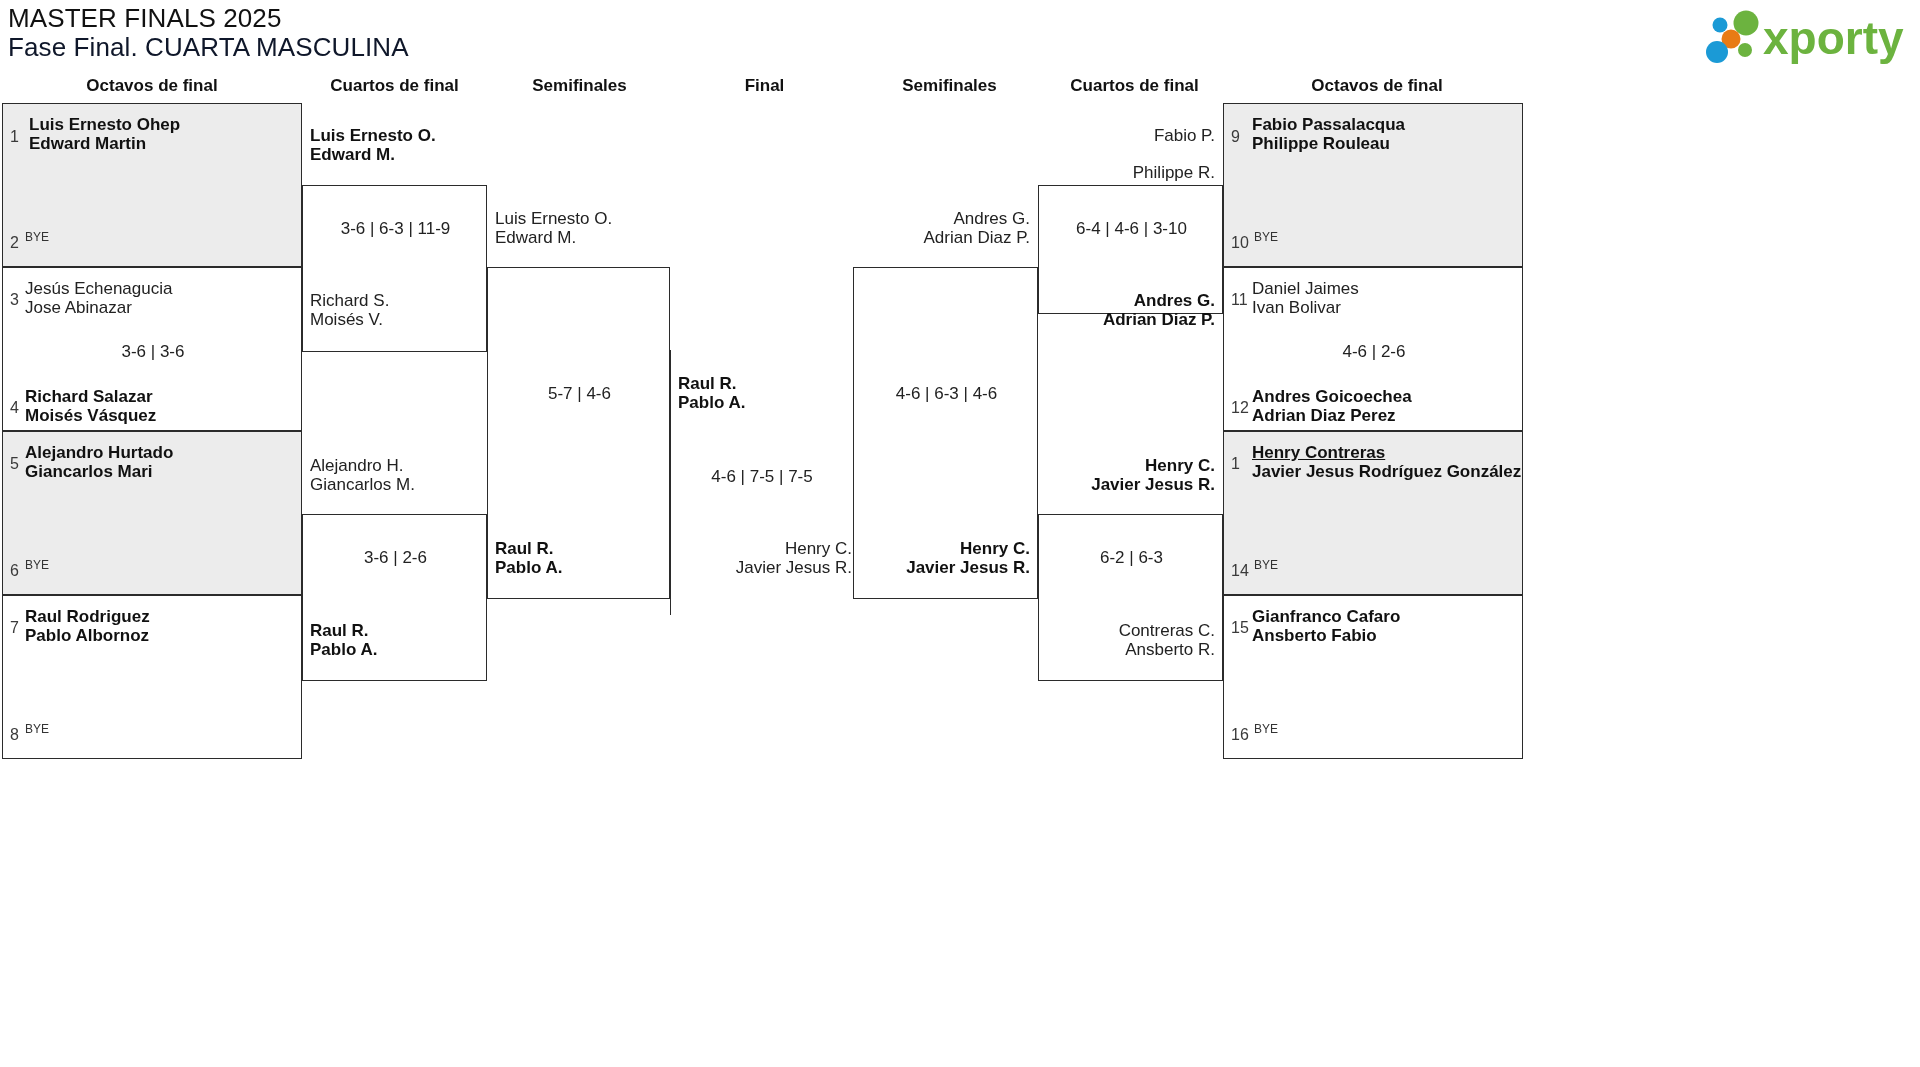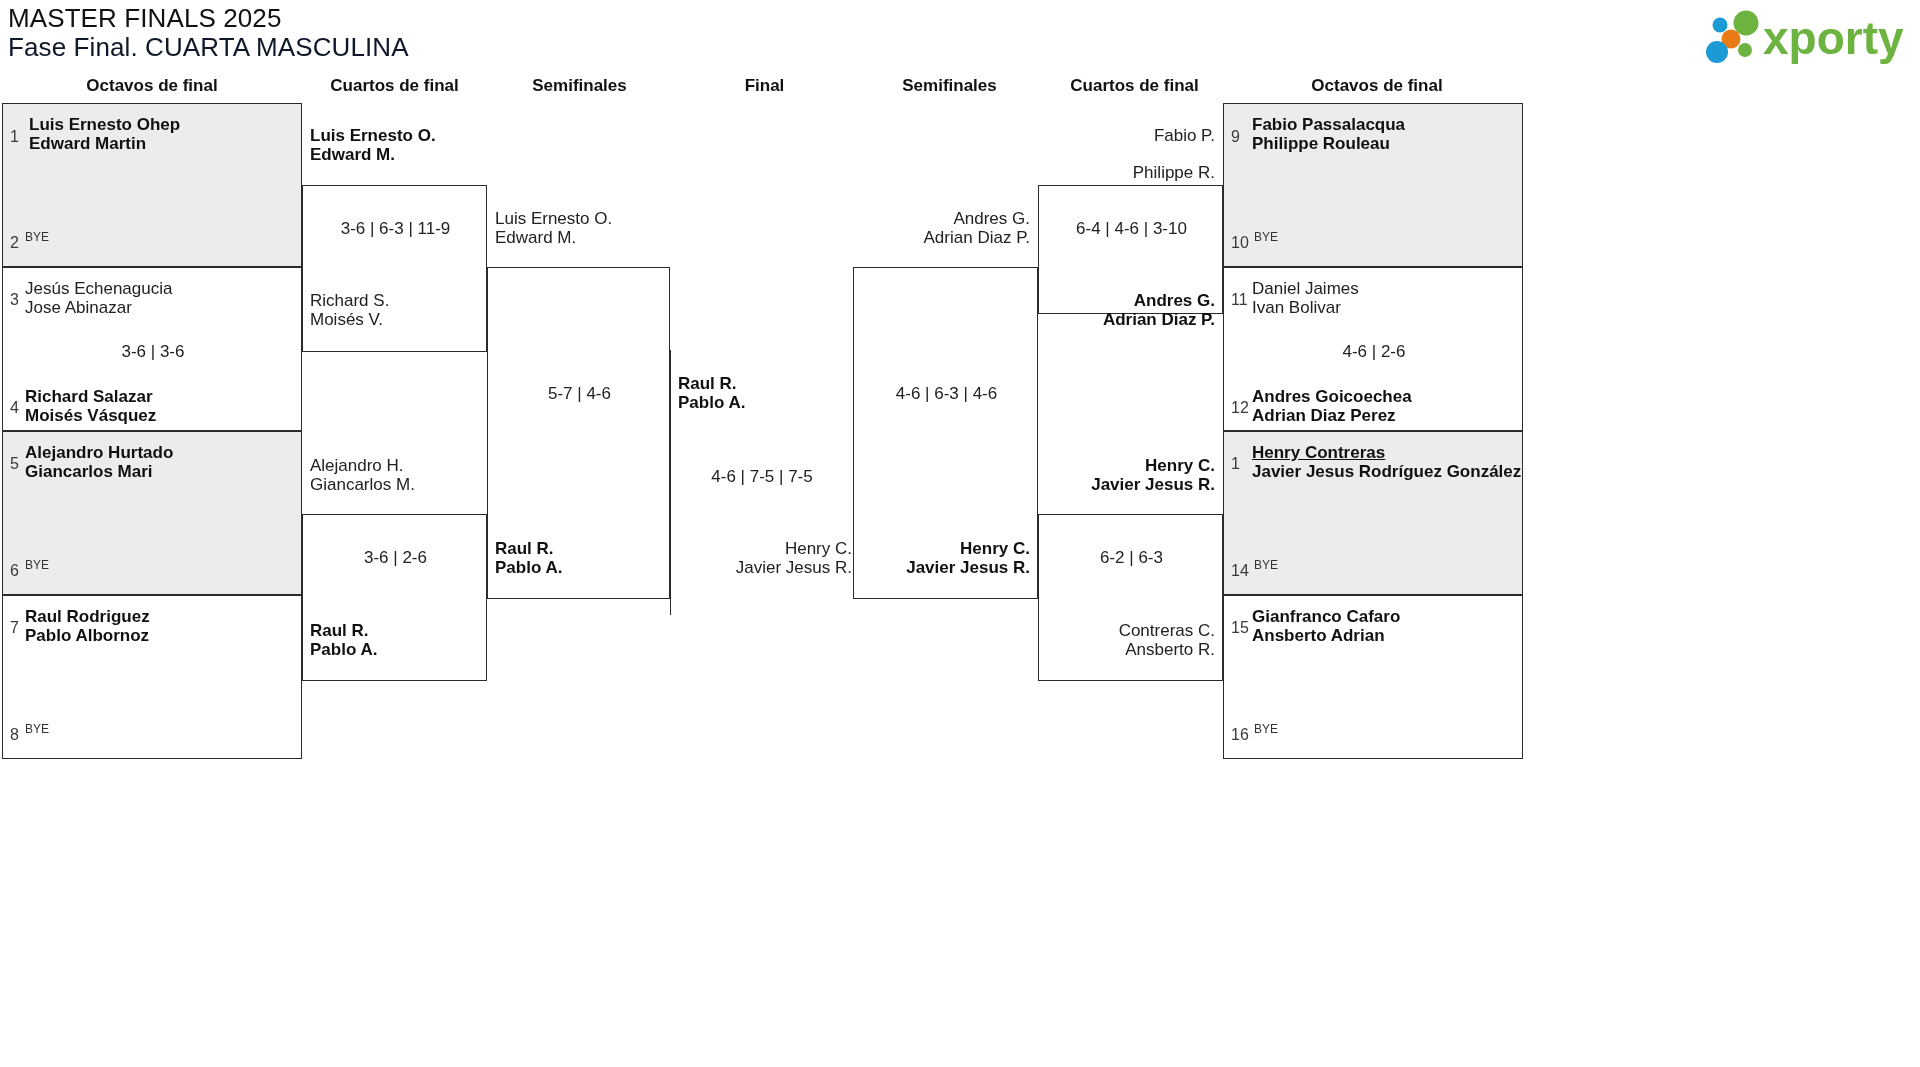--- a/index.html
+++ b/index.html
@@ -201,18 +201,18 @@
     <div class="seed" style="left:7px;  top:24px;">1</div>
     <div class="team win" style="left:28px; top:11px;text-decoration:underline;">Henry Contreras</div>
     <div class="team win" style="left:28px; top:30px;">Javier Jesus Rodríguez González</div>
     <div class="seed" style="left:7px;  top:131px;">14</div>
     <div class="team bye" style="left:30px; top:127px;">BYE</div>
   </div>
 
   <div class="cell" style="left:1223px; top:595px; width:300px; height:164px;">
     <div class="seed" style="left:7px;  top:24px;">15</div>
     <div class="team win" style="left:28px; top:11px;">Gianfranco Cafaro</div>
-    <div class="team win" style="left:28px; top:30px;">Ansberto Adrian</div>
+    <div class="team win" style="left:28px; top:30px;">Ansberto Fabio</div>
     <div class="seed" style="left:7px;  top:131px;">16</div>
     <div class="team bye" style="left:30px; top:127px;">BYE</div>
   </div>
 
 </div>
 
 </body></html>

